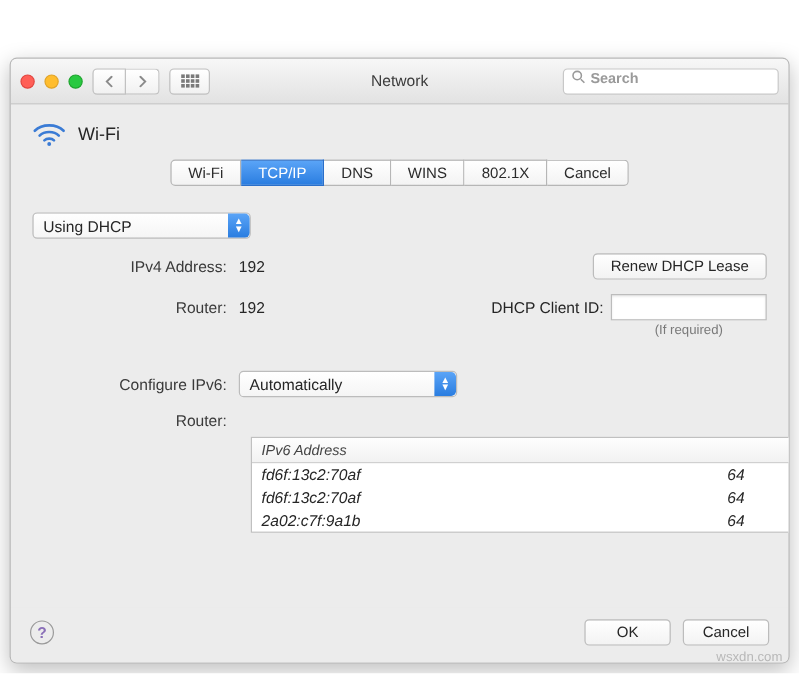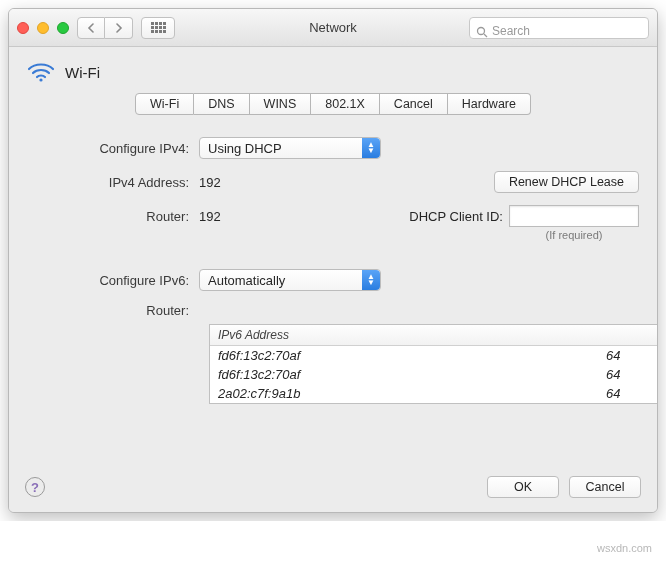--- a/index.html
+++ b/index.html
@@ -12,20 +12,21 @@
     color: #262626;
     width: 666px;
   }
   .window {
     width: 650px;
     border: 1px solid #b8b8b8;
     border-radius: 6px;
     box-shadow: 0 6px 18px rgba(0,0,0,0.25);
     background: #ececec;
     overflow: hidden;
+    margin-top: 40px;
   }
   
   .titlebar {
     height: 38px;
     background: linear-gradient(#f7f7f7,#e2e2e2);
     border-bottom: 1px solid #c8c8c8;
     display: flex;
     align-items: center;
     padding: 0 8px;
     position: relative;
@@ -53,21 +54,21 @@
   }
   .grid-icon {display:grid;grid-template-columns:repeat(4,3px);grid-template-rows:repeat(3,3px);gap:1px;}
   .grid-icon span{background:#7a7a7a;width:3px;height:3px;}
   .title {
     position:absolute;left:0;right:0;text-align:center;
     font-size:13px;color:#3b3b3b;pointer-events:none;
   }
   .search {
     margin-left:auto;height:22px;width:180px;
     background:#fff;border:1px solid #c8c8c8;border-radius:4px;
-    display:flex;align-items:flex-end;padding:0 6px;color:#9a9a9a;font-size:12px;
+    display:flex;align-items:flex-start;padding:0 6px;color:#9a9a9a;font-size:12px;font-weight:bold;
   }
   .search svg{margin-right:4px;}
   
   .body { padding: 14px 18px 14px 18px; background:#ececec; }
   .hdr { display:flex;align-items:center;gap:10px;margin-bottom:10px; }
   .wifi-title { font-size:15px; }
   
   .tabs {
     display:flex;justify-content:center;margin:6px 0 22px 0;
   }
@@ -206,29 +207,28 @@
         <path d="M2 8 C8 2 20 2 26 8" stroke="#3a7bd5" stroke-width="2.2" fill="none" stroke-linecap="round"></path>
         <path d="M6 12 C10 8 18 8 22 12" stroke="#3a7bd5" stroke-width="2.2" fill="none" stroke-linecap="round"></path>
         <path d="M10 16 C12 14 16 14 18 16" stroke="#3a7bd5" stroke-width="2.2" fill="none" stroke-linecap="round"></path>
         <circle cx="14" cy="19" r="1.6" fill="#3a7bd5"></circle>
       </svg>
       <span class="wifi-title">Wi-Fi</span>
     </div>
 
     <div class="tabs">
       <div class="tab">Wi-Fi</div>
+      <div class="tab active">TCP/IP</div>
       <div class="tab">DNS</div>
       <div class="tab">WINS</div>
       <div class="tab">802.1X</div>
       <div class="tab">Cancel</div>
-      <div class="tab">Hardware</div>
     </div>
 
     <div class="row">
-      <div class="lbl">Configure IPv4:</div>
       <div class="select">
         <span>Using DHCP</span>
         <span class="arrows">▲<br>▼</span>
       </div>
     </div>
 
     <div class="row">
       <div class="lbl">IPv4 Address:</div>
       <div class="val">192</div>
       <div class="spacer"></div>

